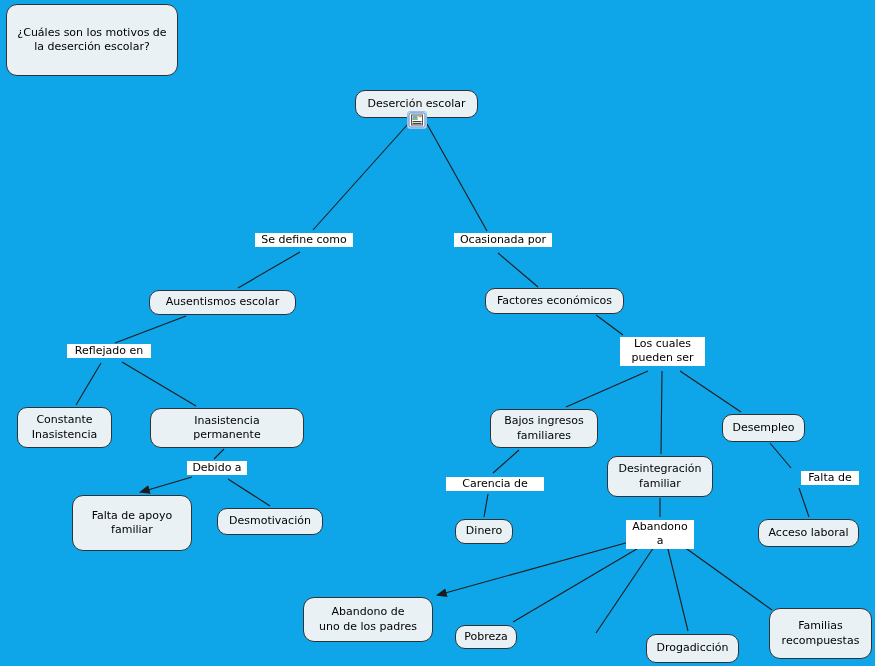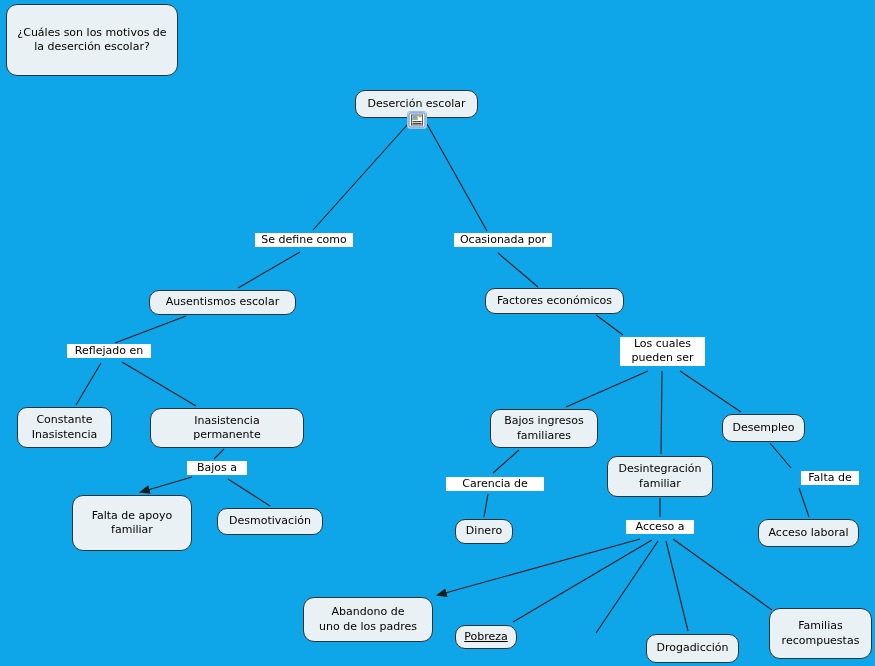--- a/index.html
+++ b/index.html
@@ -84,44 +84,44 @@
     <rect x="5.5" y="5" width="5" height="4" fill="#6fa8d8"></rect>
     <rect x="5.5" y="7" width="5" height="2" fill="#7fbf6f"></rect>
     <rect x="11.5" y="5" width="3" height="1.2" fill="#c9a23a"></rect>
     <rect x="5.5" y="10" width="9" height="1.2" fill="#444444"></rect>
     <rect x="5.5" y="12" width="9" height="1.2" fill="#444444"></rect>
   </svg>
 
   <div class="linklabel" style="left:255px;top:233px;width:98px;">Se define como</div>
   <div class="linklabel" style="left:443px;top:233px;width:98px;margin-left:11px;">Ocasionada por</div>
   <div class="linklabel" style="left:67px;top:344px;width:84px;">Reflejado en</div>
-  <div class="linklabel" style="left:187px;top:461px;width:60px;">Bajos a</div>
+  <div class="linklabel" style="left:187px;top:461px;width:60px;">Debido a</div>
   <div class="linklabel" style="left:620px;top:337px;width:85px;">Los cuales
 pueden ser</div>
   <div class="linklabel" style="left:446px;top:477px;width:98px;">Carencia de</div>
-  <div class="linklabel" style="left:626px;top:520px;width:68px;">Acceso a</div>
+  <div class="linklabel" style="left:626px;top:520px;width:68px;">Abandono a</div>
   <div class="linklabel" style="left:768px;top:471px;width:58px;margin-left:33px;">Falta de</div>
 
   <div class="node" style="left:149px;top:290px;width:147px;height:25px;">Ausentismos escolar</div>
   <div class="node" style="left:485px;top:288px;width:139px;height:26px;">Factores económicos</div>
   <div class="node" style="left:17px;top:407px;width:95px;height:41px;">Constante
 Inasistencia</div>
   <div class="node big" style="left:150px;top:408px;width:154px;height:40px;">Inasistencia
 permanente</div>
   <div class="node big" style="left:72px;top:495px;width:120px;height:56px;">Falta de apoyo
 familiar</div>
   <div class="node" style="left:490px;top:409px;width:108px;height:39px;">Bajos ingresos
 familiares</div>
   <div class="node" style="left:217px;top:508px;width:106px;height:27px;">Desmotivación</div>
   <div class="node" style="left:607px;top:456px;width:106px;height:41px;">Desintegración
 familiar</div>
   <div class="node" style="left:722px;top:414px;width:83px;height:28px;">Desempleo</div>
   <div class="node" style="left:455px;top:519px;width:58px;height:25px;">Dinero</div>
   <div class="node" style="left:758px;top:519px;width:101px;height:28px;">Acceso laboral</div>
   <div class="node big" style="left:303px;top:597px;width:130px;height:45px;">Abandono de
 uno de los padres</div>
-  <div class="node" style="left:455px;top:625px;width:62px;height:24px;text-decoration:underline;">Pobreza</div>
+  <div class="node" style="left:455px;top:625px;width:62px;height:24px;">Pobreza</div>
   <div class="node" style="left:543px;top:636px;width:99px;height:27px;margin-top:34px;">Alcoholísmo</div>
   <div class="node" style="left:646px;top:634px;width:93px;height:29px;">Drogadicción</div>
   <div class="node big" style="left:769px;top:608px;width:103px;height:51px;">Familias
 recompuestas</div>
 
 </div>
 
 </body></html>

